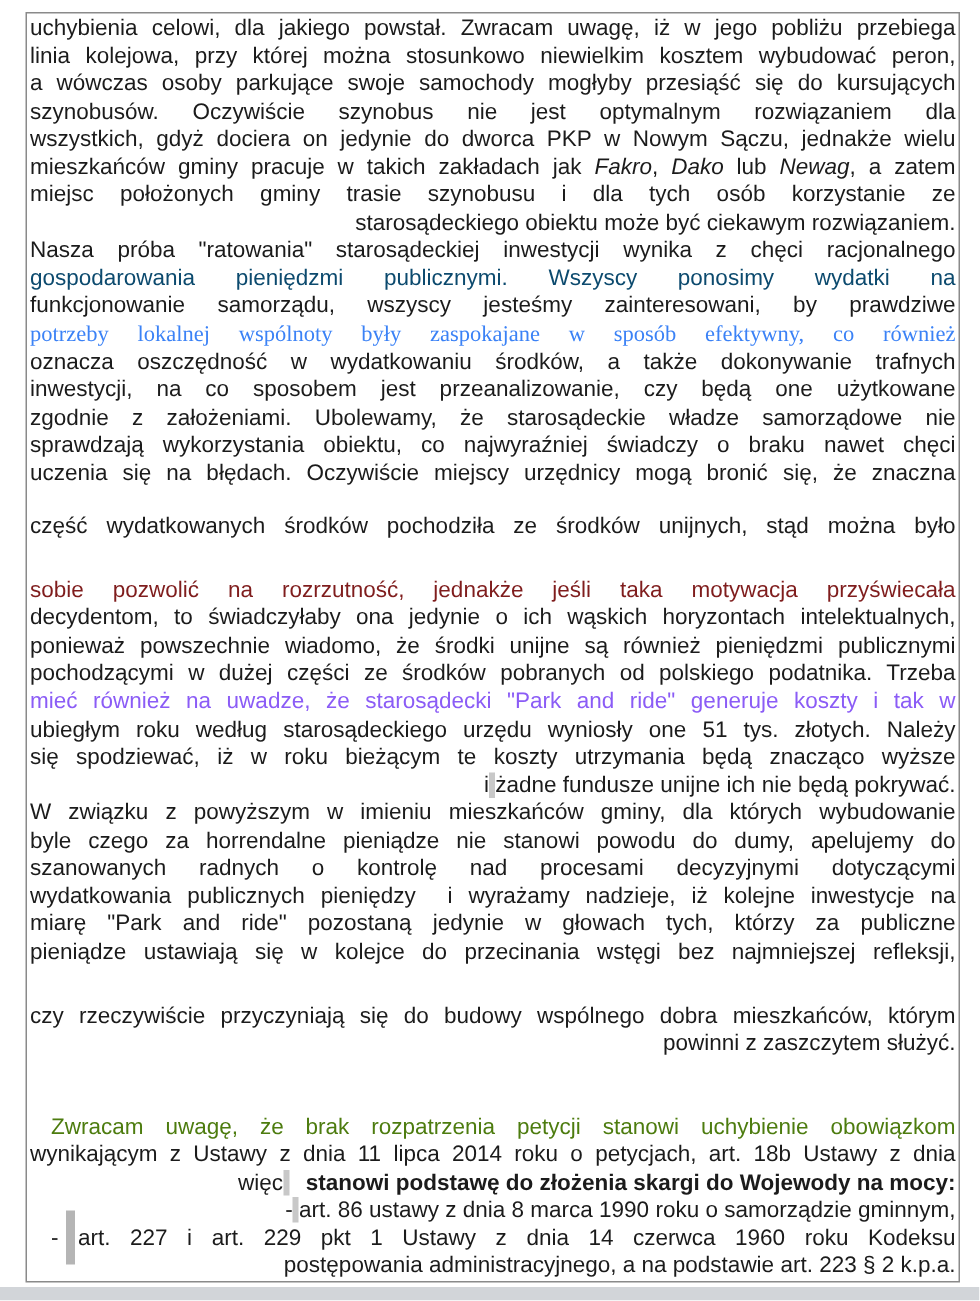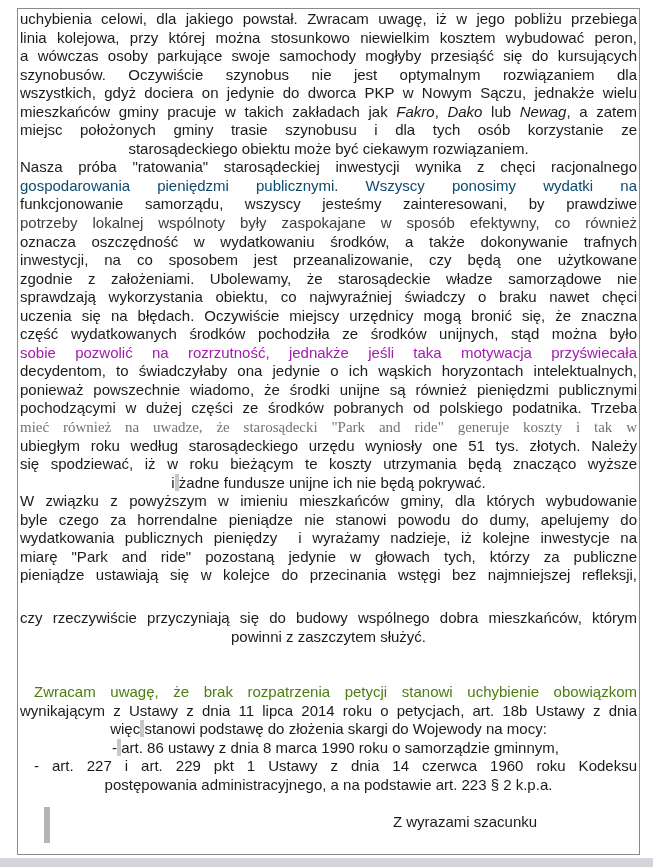--- a/index.html
+++ b/index.html
@@ -8,25 +8,25 @@
     font-family:"Liberation Sans","DejaVu Sans",sans-serif;
     overflow:hidden;
   }
   .page{
     position:absolute;left:17px;top:8px;width:623px;height:847px;
     box-sizing:border-box;border:1px solid #8a8a8a;background:#ffffff;
     padding:1px 2px;overflow:hidden;
   }
   .line{
     font-size:15px;line-height:18.55px;color:#1b1b1b;
-    text-align:center;white-space:normal;
+    text-align:right;white-space:normal;
   }
   .line.j{text-align:justify;text-align-last:justify;}
   .it{font-style:italic;}
-  .bd{font-weight:normal;}
+  .bd{font-weight:bold;margin-left:11px;}
   .sh{background:#c8c8c8;}
   .caret-mark{
     position:absolute;left:26px;top:798px;width:6px;height:36px;
     background:#b5b5b5;
   }
   .bottom-band{
     position:absolute;left:0;bottom:0;width:653px;height:9px;
     background:#d2d5d9;
   }
 </style>
@@ -39,37 +39,38 @@
     <div class="line j" style="color: rgb(27, 27, 27);"><span>linia kolejowa, przy której można stosunkowo niewielkim kosztem wybudować peron,</span></div>
     <div class="line j" style="color: rgb(27, 27, 27);"><span>a wówczas osoby parkujące swoje samochody mogłyby przesiąść się do kursujących</span></div>
     <div class="line j" style="color: rgb(27, 27, 27);"><span>szynobusów. Oczywiście szynobus nie jest optymalnym rozwiązaniem dla</span></div>
     <div class="line j" style="color: rgb(27, 27, 27);"><span>wszystkich, gdyż dociera on jedynie do dworca PKP w Nowym Sączu, jednakże wielu</span></div>
     <div class="line j" style="color: rgb(27, 27, 27);"><span>mieszkańców gminy pracuje w takich zakładach jak </span><span class="it">Fakro</span><span>, </span><span class="it">Dako</span><span> lub </span><span class="it">Newag</span><span>, a zatem</span></div>
     <div class="line j" style="color: rgb(27, 27, 27);"><span>miejsc położonych gminy trasie szynobusu i dla tych osób korzystanie ze</span></div>
     <div class="line" style="color: rgb(27, 27, 27);"><span>starosądeckiego obiektu może być ciekawym rozwiązaniem.</span></div>
     <div class="line j" style="color: rgb(27, 27, 27);"><span>Nasza próba "ratowania" starosądeckiej inwestycji wynika z chęci racjonalnego</span></div>
     <div class="line j" style="color: #0c4a6e;"><span>gospodarowania pieniędzmi publicznymi. Wszyscy ponosimy wydatki na</span></div>
     <div class="line j" style="color: rgb(27, 27, 27);"><span>funkcjonowanie samorządu, wszyscy jesteśmy zainteresowani, by prawdziwe</span></div>
-    <div class="line j" style="color: #404040;"><span>potrzeby lokalnej wspólnoty były zaspokajane w sposób efektywny, co również</span></div>
+    <div class="line j" style="color: #3b82f6; font-family: Liberation Serif, serif;"><span>potrzeby lokalnej wspólnoty były zaspokajane w sposób efektywny, co również</span></div>
     <div class="line j" style="color: rgb(27, 27, 27);"><span>oznacza oszczędność w wydatkowaniu środków, a także dokonywanie trafnych</span></div>
     <div class="line j" style="color: rgb(27, 27, 27);"><span>inwestycji, na co sposobem jest przeanalizowanie, czy będą one użytkowane</span></div>
     <div class="line j" style="color: rgb(27, 27, 27);"><span>zgodnie z założeniami. Ubolewamy, że starosądeckie władze samorządowe nie</span></div>
     <div class="line j" style="color: rgb(27, 27, 27);"><span>sprawdzają wykorzystania obiektu, co najwyraźniej świadczy o braku nawet chęci</span></div>
     <div class="line j" style="color: rgb(27, 27, 27);"><span>uczenia się na błędach. Oczywiście miejscy urzędnicy mogą bronić się, że znaczna</span></div>
-    <div class="line j" style="color: rgb(27, 27, 27);"><span>część wydatkowanych środków pochodziła ze środków unijnych, stąd można było</span></div>
-    <div class="line j" style="color: #a21caf;"><span>sobie pozwolić na rozrzutność, jednakże jeśli taka motywacja przyświecała</span></div>
+    <div class="line j" style="color: rgb(27, 27, 27); margin-top: 17px;"><span>część wydatkowanych środków pochodziła ze środków unijnych, stąd można było</span></div>
+    <div class="line j" style="color: #7f1d1d; margin-top: 24px;"><span>sobie pozwolić na rozrzutność, jednakże jeśli taka motywacja przyświecała</span></div>
     <div class="line j" style="color: rgb(27, 27, 27);"><span>decydentom, to świadczyłaby ona jedynie o ich wąskich horyzontach intelektualnych,</span></div>
     <div class="line j" style="color: rgb(27, 27, 27);"><span>ponieważ powszechnie wiadomo, że środki unijne są również pieniędzmi publicznymi</span></div>
     <div class="line j" style="color: rgb(27, 27, 27);"><span>pochodzącymi w dużej części ze środków pobranych od polskiego podatnika. Trzeba</span></div>
-    <div class="line j" style="color: #737373; font-family: Liberation Serif, serif;"><span>mieć również na uwadze, że starosądecki "Park and ride" generuje koszty i tak w</span></div>
+    <div class="line j" style="color: #8b5cf6;"><span>mieć również na uwadze, że starosądecki "Park and ride" generuje koszty i tak w</span></div>
     <div class="line j" style="color: rgb(27, 27, 27);"><span>ubiegłym roku według starosądeckiego urzędu wyniosły one 51 tys. złotych. Należy</span></div>
     <div class="line j" style="color: rgb(27, 27, 27);"><span>się spodziewać, iż w roku bieżącym te koszty utrzymania będą znacząco wyższe</span></div>
     <div class="line" style="color: rgb(27, 27, 27);"><span>i</span><span class="sh" style="background: rgb(200, 200, 200);">&nbsp;</span><span>żadne fundusze unijne ich nie będą pokrywać.</span></div>
     <div class="line j" style="color: rgb(27, 27, 27);"><span>W związku z powyższym w imieniu mieszkańców gminy, dla których wybudowanie</span></div>
     <div class="line j" style="color: rgb(27, 27, 27);"><span>byle czego za horrendalne pieniądze nie stanowi powodu do dumy, apelujemy do</span></div>
+    <div class="line j" style="color: rgb(27, 27, 27);"><span>szanowanych radnych o kontrolę nad procesami decyzyjnymi dotyczącymi</span></div>
     <div class="line j" style="color: rgb(27, 27, 27);"><span>wydatkowania publicznych pieniędzy &nbsp;i wyrażamy nadzieje, iż kolejne inwestycje na</span></div>
     <div class="line j" style="color: rgb(27, 27, 27);"><span>miarę "Park and ride" pozostaną jedynie w głowach tych, którzy za publiczne</span></div>
     <div class="line j" style="color: rgb(27, 27, 27);"><span>pieniądze ustawiają się w kolejce do przecinania wstęgi bez najmniejszej refleksji,</span></div>
     <div class="line j" style="color: rgb(27, 27, 27); margin-top: 24px;"><span>czy rzeczywiście przyczyniają się do budowy wspólnego dobra mieszkańców, którym</span></div>
     <div class="line" style="color: rgb(27, 27, 27);"><span>powinni z zaszczytem służyć.</span></div>
     <div class="line" style="color: rgb(27, 27, 27);"><span>&nbsp;</span></div>
     <div class="line" style="color: rgb(27, 27, 27);"><span>&nbsp;</span></div>
     <div class="line j" style="text-indent: 14px; color: #4d7c0f;"><span>Zwracam uwagę, że brak rozpatrzenia petycji stanowi uchybienie obowiązkom</span></div>
     <div class="line j" style="color: rgb(27, 27, 27);"><span>wynikającym z Ustawy z dnia 11 lipca 2014 roku o petycjach, art. 18b Ustawy z dnia</span></div>
     <div class="line" style="color: rgb(27, 27, 27);"><span>więc</span><span class="sh" style="background: rgb(200, 200, 200);">&nbsp;</span><span class="bd">stanowi podstawę do złożenia skargi do Wojewody na mocy:</span></div>

